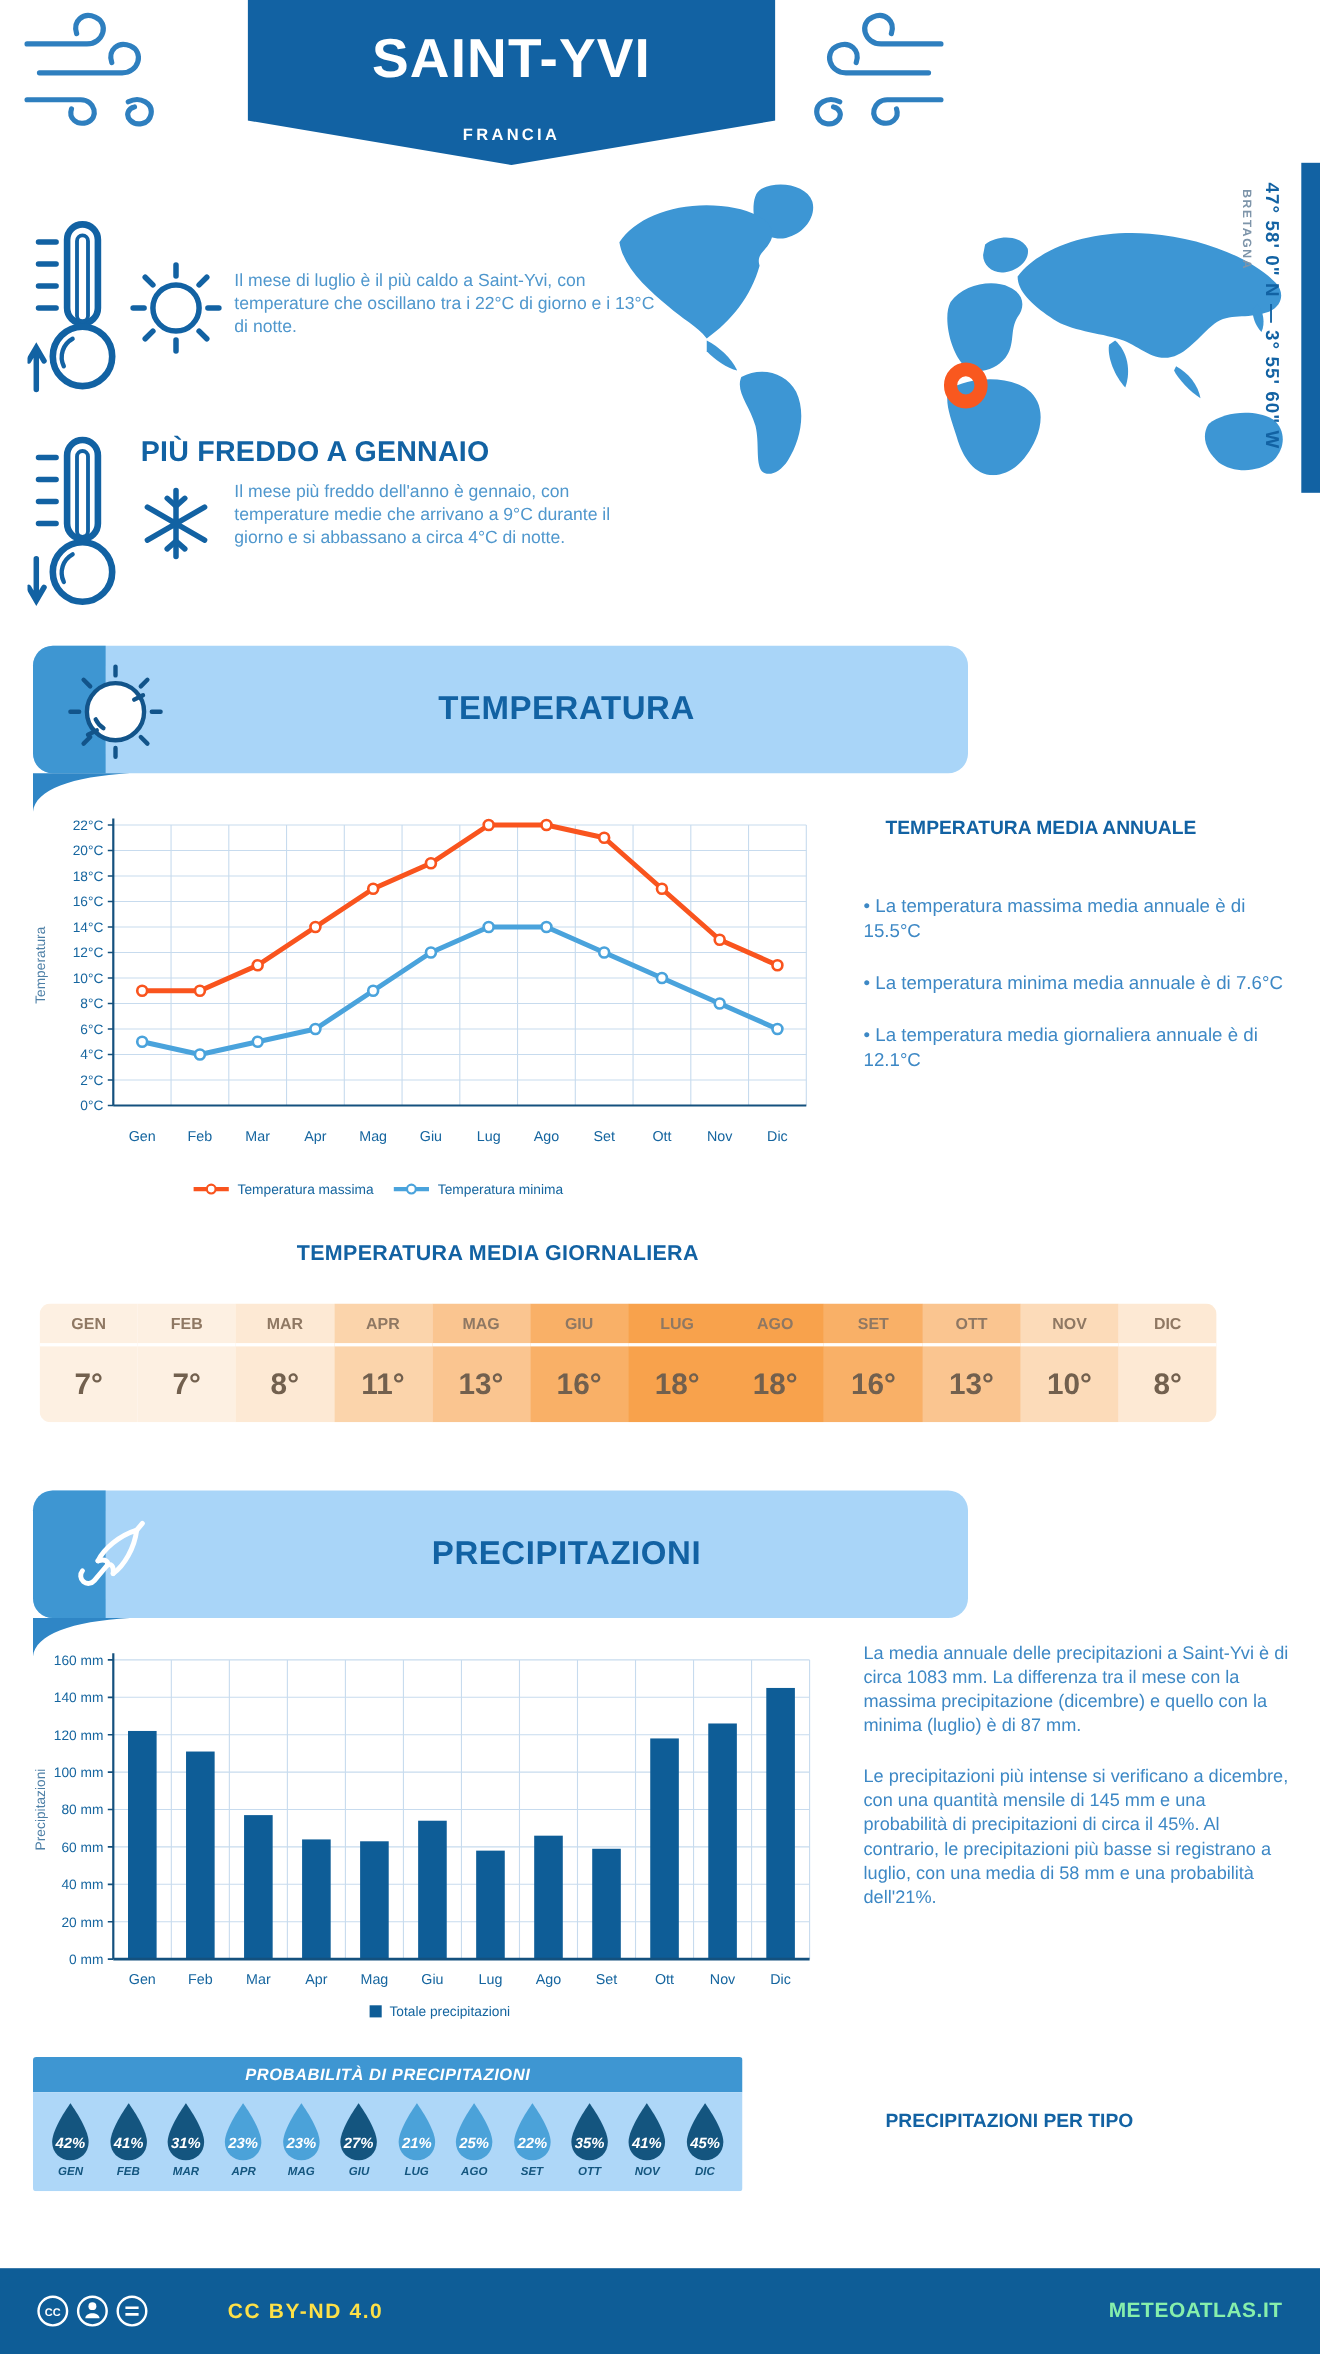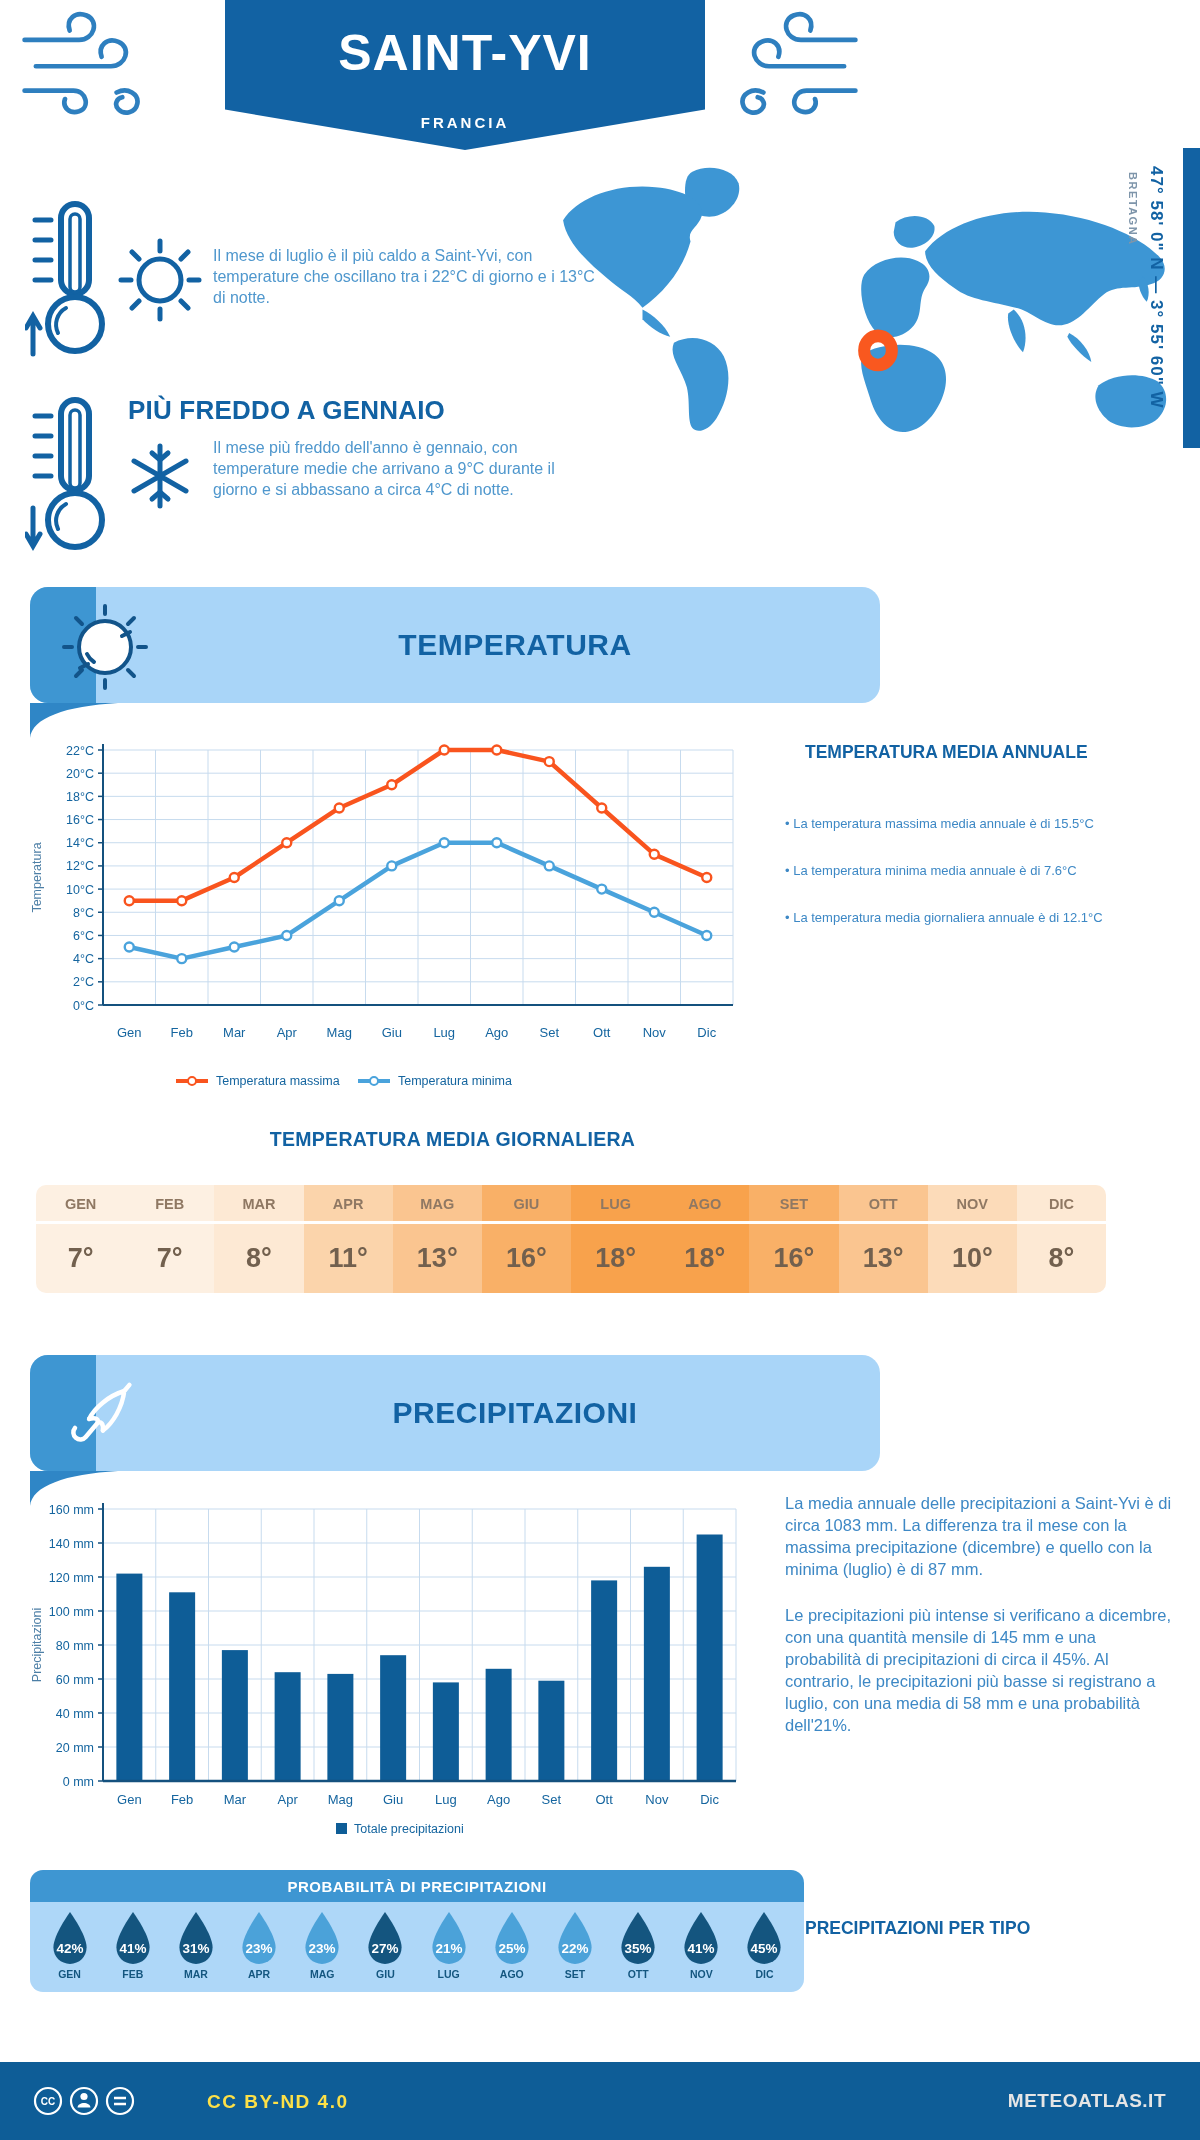--- a/index.html
+++ b/index.html
@@ -21,42 +21,42 @@
   .region{writing-mode:vertical-rl;color:#7e95aa;font-size:11px;font-weight:600;letter-spacing:1.5px;}
   .side-bar{left:1183px;top:148px;width:17px;height:300px;background:#1262a3;}
   
   .banner{width:850px;height:116px;background:#a9d5f8;border-radius:18px;display:flex;
     align-items:center;justify-content:center;}
   .banner .cap{position:absolute;left:0;top:0;width:66px;height:116px;background:#3e96d2;
     border-radius:18px 0 0 18px;}
   .banner-title{color:#1262a3;font-size:30px;font-weight:800;letter-spacing:.5px;padding-left:120px;}
   
   .col-title{color:#1262a3;font-size:17.5px;font-weight:800;margin-left:20px;}
-  .bullet-item{color:#3d88c5;font-size:13px;line-height:23px;margin-bottom:24px;}
+  .bullet-item{color:#3d88c5;font-size:17px;line-height:23px;margin-bottom:24px;}
   .bullet-item::before{content:"• ";}
   .para{color:#3d88c5;font-size:16.5px;line-height:22px;margin-bottom:24px;}
   .daily-title{color:#1262a3;font-size:19.5px;font-weight:800;letter-spacing:.3px;text-align:center;}
   
   .ttable{display:flex;width:1070px;height:108px;border-radius:10px;overflow:hidden;}
   .ttable .col{flex:1;display:flex;flex-direction:column;}
   .ttable .m{height:36px;line-height:38px;text-align:center;font-size:14.5px;font-weight:700;
     color:#8f7863;border-bottom:3px solid #fff;}
   .ttable .v{flex:1;display:flex;align-items:center;justify-content:center;
     font-size:27px;font-weight:700;color:#72604e;}
   
-  .prob-box{width:774px;border-radius:13px;overflow:hidden;}
+  .prob-box{width:645px;border-radius:3px;overflow:hidden;font-style:italic;}
   .prob-head{height:32px;background:#3e96d2;color:#fff;font-size:15px;font-weight:800;
     letter-spacing:.5px;display:flex;align-items:center;justify-content:center;}
   .prob-body{background:#aed7f8;display:flex;padding:8px 8px 12px 8px;}
   .drop-cell{flex:1;display:flex;flex-direction:column;align-items:center;}
   .drop-month{font-size:10.5px;font-weight:800;color:#14567f;margin-top:2px;}
   
   .footer{left:0;top:2062px;width:1200px;height:78px;background:#0e5d97;}
   .lic-text{color:#fde047;font-size:19px;font-weight:700;letter-spacing:1.5px;margin-left:45px;}
-  .brand{color:#e5e5e5;font-size:19px;font-weight:800;letter-spacing:.5px;}
+  .brand{color:#86efac;font-size:19px;font-weight:800;letter-spacing:.5px;}
 </style>
 </head>
 <body>
 
 <div class="page">
 
   <svg class="abs" style="left:15px;top:8px" width="130" height="108" viewBox="0 0 130 115">
     <g stroke="#2e7fbf" stroke-width="5" fill="none" stroke-linecap="round">
       <path d="M6 34 H64 C80 34 86 14 72 8 C60 3 50 12 54 24"></path>
       <path d="M18 62 H98 C114 62 120 42 106 36 C94 31 84 40 88 52"></path>

